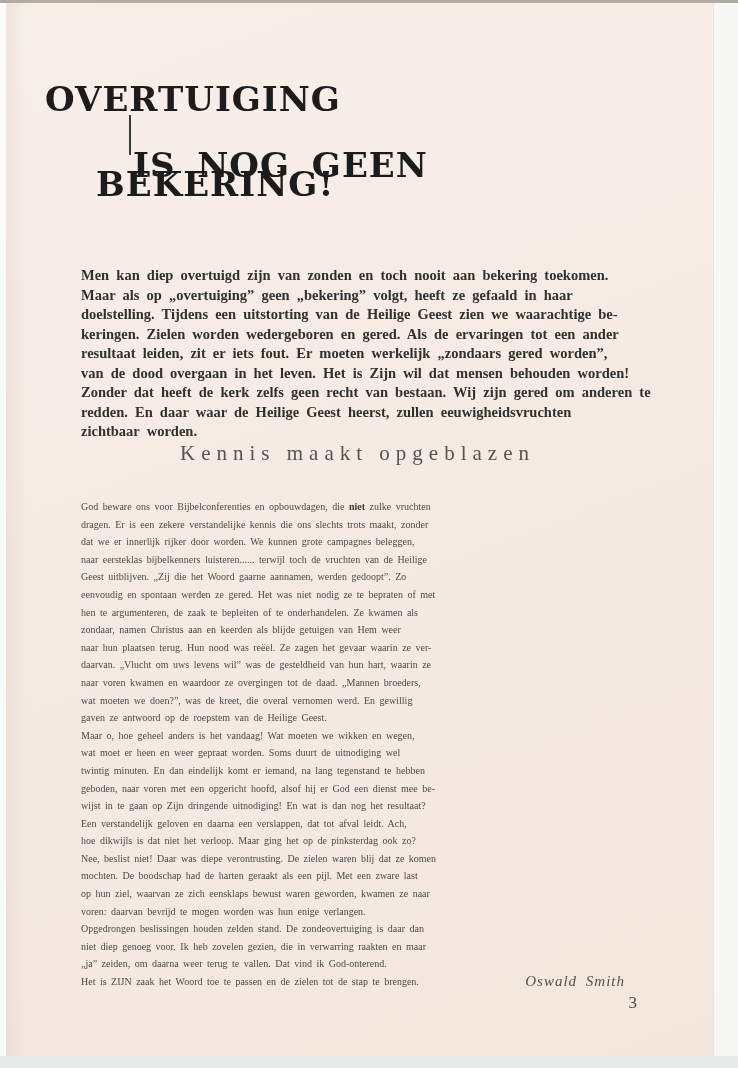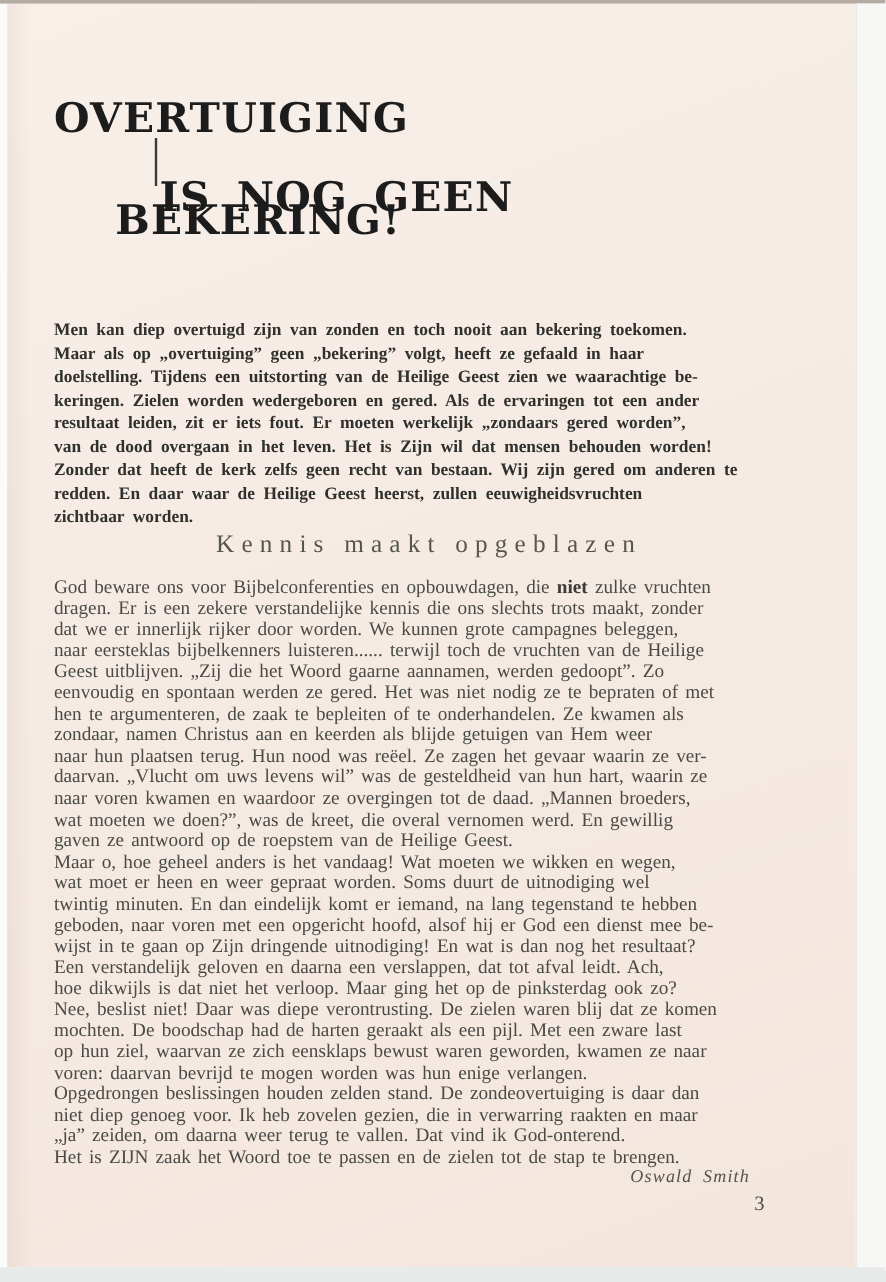--- a/index.html
+++ b/index.html
@@ -25,32 +25,32 @@
     position:absolute;
     font-family:"DejaVu Serif", serif;
     font-weight:700;font-size:34px;letter-spacing:1px;
     color:#1c1c1c;white-space:nowrap;
   }
   .t1{top:52px;left:39px;margin-top:24px;}
   .t2{top:110px;left:127px;word-spacing:9px;margin-top:32px;}
   .t3{top:161px;left:90px;}
   .title-bar{position:absolute;top:112px;left:123px;width:2px;height:40px;background:#3a3a38;}
   .para{position:absolute;left:39px;width:630px;white-space:nowrap;}
-  .para .line{white-space:nowrap;}
+  .para .line{white-space:nowrap;margin-left:36px;}
   .intro{
     top:263px;font-size:14.5px;font-weight:700;line-height:19.5px;
     color:#30302e;word-spacing:3.5px;
   }
   .section-heading{
     position:absolute;top:438px;left:39px;width:625px;margin:0;
     text-align:center;font-size:21px;font-weight:400;
     letter-spacing:6px;color:#56544f;
   }
   .bodytext{
-    top:478px;font-size:16px;font-weight:400;line-height:17.6px;
+    top:495px;font-size:10px;font-weight:400;line-height:17.6px;
     color:#4a4a48;word-spacing:2px;
   }
   .bodytext b{font-weight:700;color:#3a3a38;}
   .signature{
     position:absolute;top:970px;right:88px;
     font-size:15px;letter-spacing:1px;word-spacing:4px;color:#55534e;font-style:italic;
   }
   .page-number{
     position:absolute;top:990px;right:76px;
     font-size:17px;color:#4e4c48;

